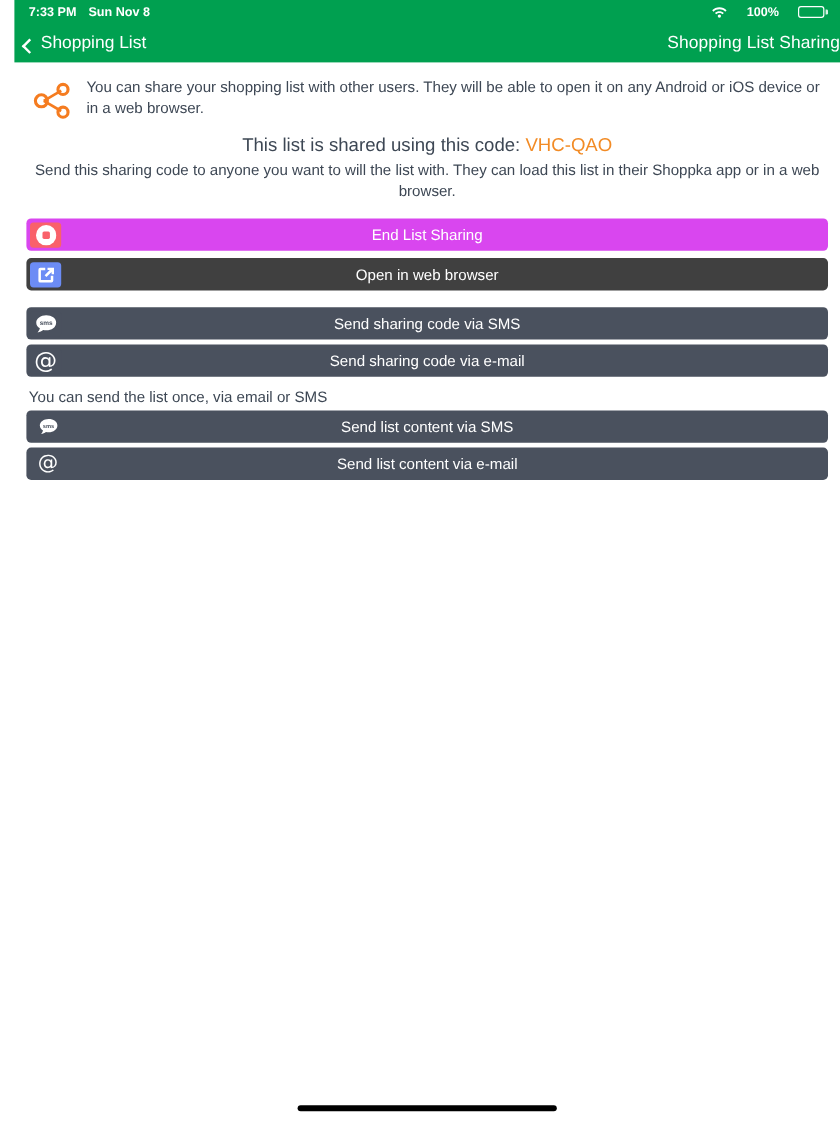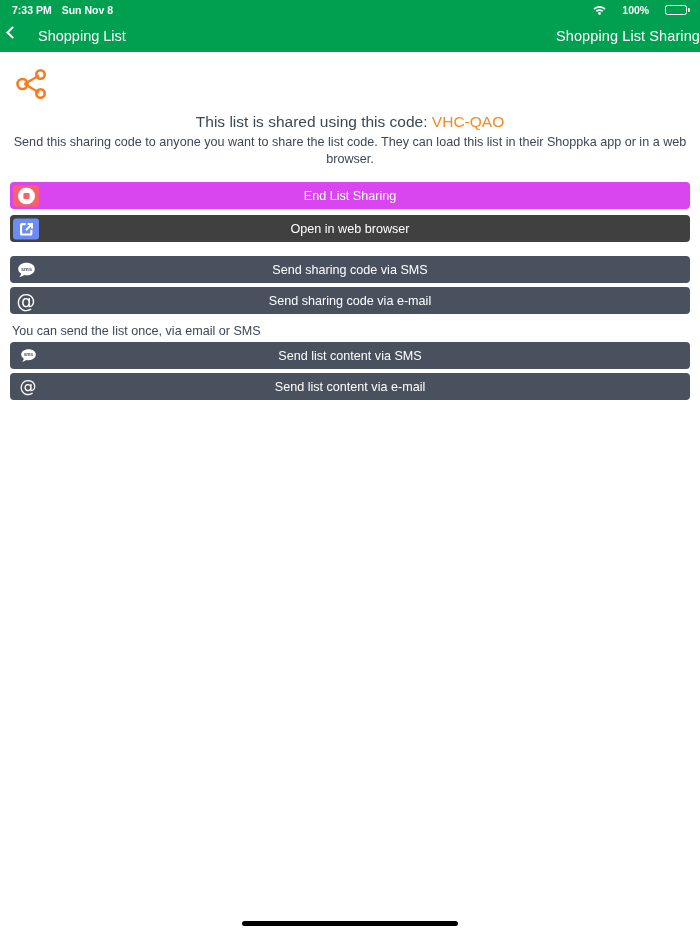--- a/index.html
+++ b/index.html
@@ -13,20 +13,21 @@
   }
 
   .screen {
     position: relative;
     width: 700px;
     height: 934px;
     background: #ffffff;
     overflow: hidden;
     display: flex;
     flex-direction: column;
+    padding-left: 12px;
   }
 
   
   .status-bar {
     height: 20px;
     background: #00a050;
     color: #ffffff;
     display: flex;
     align-items: center;
     padding: 0 10px 0 12px;
@@ -62,22 +63,22 @@
     height: 32px;
     background: #00a050;
     color: #ffffff;
     display: flex;
     align-items: center;
     position: relative;
     flex: 0 0 auto;
   }
   .nav-back {
     display: flex;
-    align-items: flex-start;
-    gap: 21px;
+    align-items: flex-end;
+    gap: 5px;
     padding-left: 8px;
     font-size: 14.5px;
     cursor: pointer;
     z-index: 2;
   }
   .chevron-left {
     width: 9px; height: 9px;
     border-left: 2.2px solid #fff;
     border-bottom: 2.2px solid #fff;
     transform: rotate(45deg);
@@ -252,28 +253,29 @@
     <div class="intro-row">
       <span class="share-icon">
         <svg width="36" height="36" viewBox="0 0 36 36">
           <line x1="10.5" y1="18" x2="25" y2="9.5" stroke="#f57c20" stroke-width="2.2"></line>
           <line x1="10.5" y1="18" x2="25" y2="26.5" stroke="#f57c20" stroke-width="2.2"></line>
           <circle cx="8.5" cy="18" r="5" fill="none" stroke="#f57c20" stroke-width="2.6"></circle>
           <circle cx="26.5" cy="8.5" r="4.2" fill="none" stroke="#f57c20" stroke-width="2.6"></circle>
           <circle cx="26.5" cy="27.5" r="4.2" fill="none" stroke="#f57c20" stroke-width="2.6"></circle>
         </svg>
       </span>
+      <div class="intro-text">You can share your shopping list with other users. They will be able to open it on any Android or iOS device or in a web browser.</div>
     </div>
 
     <div class="code-line">
       <span>This list is shared using this code:</span>
       <span class="code-value">VHC-QAO</span>
     </div>
 
-    <div class="sub-text">Send this sharing code to anyone you want to share the list code. They can load this list in their Shoppka app or in a web browser.</div>
+    <div class="sub-text">Send this sharing code to anyone you want to will the list with. They can load this list in their Shoppka app or in a web browser.</div>
 
     <div class="gap-14"></div>
 
     <div class="btn btn-danger">
       <span class="btn-icon-box">
         <svg width="17" height="17" viewBox="0 0 17 17">
           <circle cx="8.5" cy="8.5" r="8.5" fill="#ffffff"></circle>
           <rect x="5.4" y="5.4" width="6.2" height="6.2" rx="1.3" fill="#f9616a"></rect>
         </svg>
       </span>

